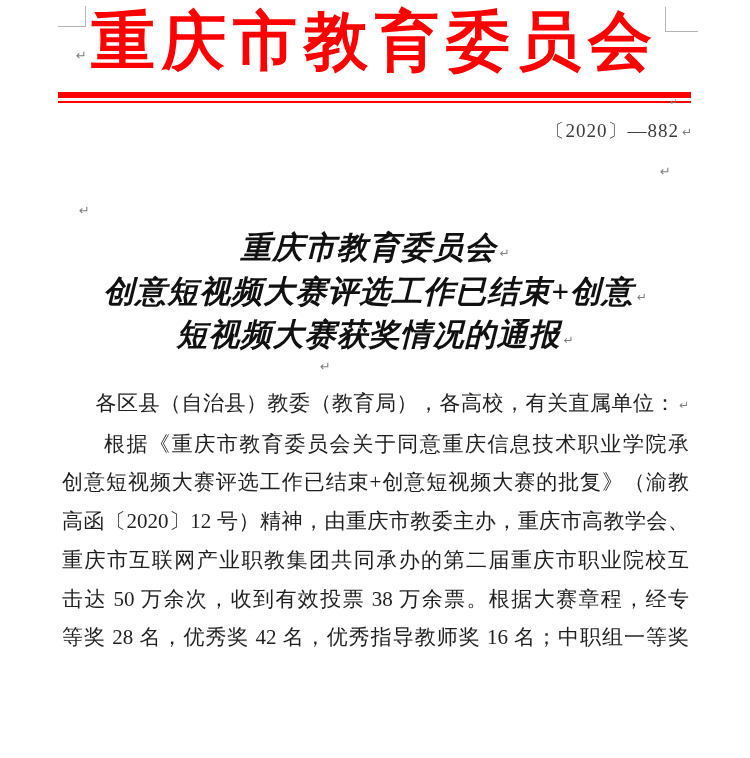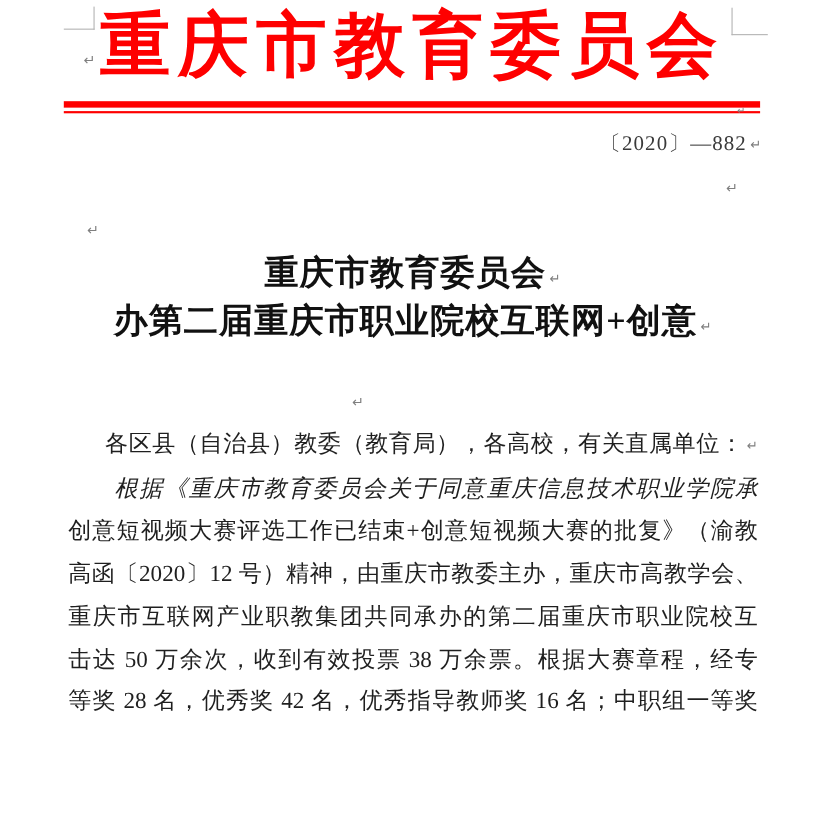--- a/index.html
+++ b/index.html
@@ -34,30 +34,30 @@
   .pilcrow.abs{position:absolute;font-size:13px;line-height:13px;}
   #pm-header{left:76px;top:49px;}
   #pm-rule{left:670px;top:96px;font-size:9px;}
   #pm-after-number{left:660px;top:165px;}
   #pm-blank-left{left:79px;top:204px;}
   #pm-after-title{left:320px;top:360px;}
   
   #title-block{
     position:absolute;left:0;top:229px;width:100%;text-align:center;
     font-size:31px;line-height:38.5px;font-weight:bold;color:#111;
-    letter-spacing:1px;white-space:nowrap;
+    letter-spacing:1px;white-space:nowrap;font-style:italic;
   }
   
   #body-block{
     position:absolute;left:62px;top:384px;width:627px;
     font-size:21px;line-height:38.7px;color:#1f1f1f;
   }
   .body-line{width:100%;}
   .body-line.justify{text-align:justify;text-align-last:justify;}
-  .body-line.indent{padding-left:42px;box-sizing:border-box;font-style:italic;}
+  .body-line.indent{padding-left:42px;box-sizing:border-box;}
   .body-line.salutation{text-align:right;letter-spacing:0.5px;white-space:nowrap;}
 </style>
 </head>
 <body>
 
 <div id="page">
 
   <div id="crop-left" class="crop"></div>
   <div id="crop-right" class="crop"></div>
 
@@ -74,21 +74,22 @@
 
   <div id="doc-number">
     <span>〔2020〕—882</span><span class="pilcrow inline">↵</span>
   </div>
 
   <span id="pm-after-number" class="pilcrow abs">↵</span>
   <span id="pm-blank-left" class="pilcrow abs">↵</span>
 
   <div id="title-block">
     <div class="title-line"><span>重庆市教育委员会</span><span class="pilcrow inline">↵</span></div>
-    <div class="title-line"><span>办第二届重庆市职业院校互联网+创意</span><span class="pilcrow inline">↵</span></div>
+    <div class="title-line"><span>创意短视频大赛评选工作已结束+创意</span><span class="pilcrow inline">↵</span></div>
+    <div class="title-line"><span>短视频大赛获奖情况的通报</span><span class="pilcrow inline">↵</span></div>
   </div>
 
   <span id="pm-after-title" class="pilcrow abs">↵</span>
 
   <div id="body-block">
     <div class="body-line salutation"><span>各区县（自治县）教委（教育局），各高校，有关直属单位：</span><span class="pilcrow inline">↵</span></div>
     <div class="body-line justify indent">根据《重庆市教育委员会关于同意重庆信息技术职业学院承</div>
     <div class="body-line justify">创意短视频大赛评选工作已结束+创意短视频大赛的批复》（渝教</div>
     <div class="body-line justify">高函〔2020〕12 号）精神，由重庆市教委主办，重庆市高教学会、</div>
     <div class="body-line justify">重庆市互联网产业职教集团共同承办的第二届重庆市职业院校互</div>

